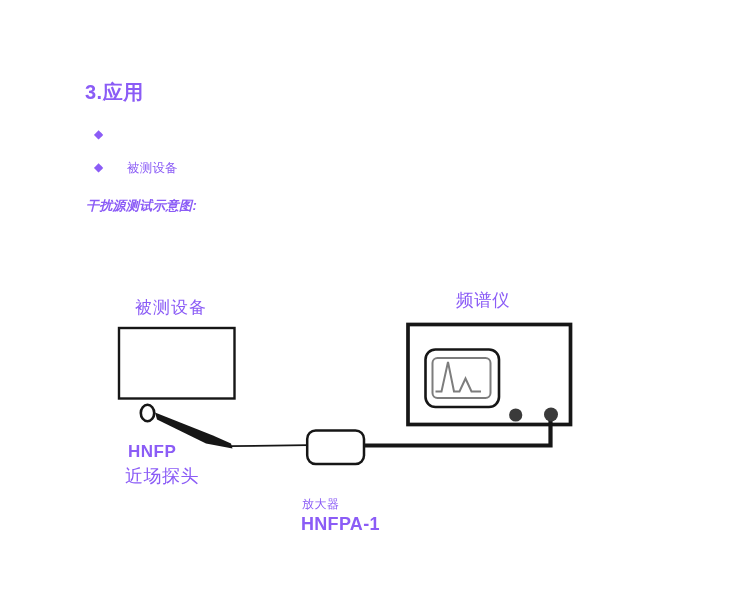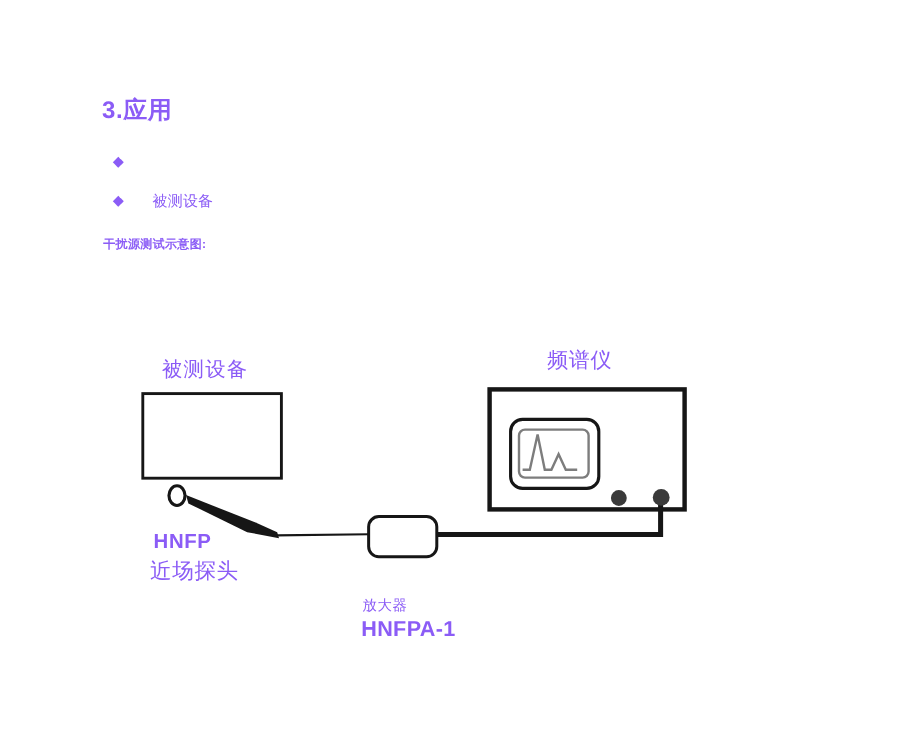--- a/index.html
+++ b/index.html
@@ -17,21 +17,21 @@
     left: 85px; top: 81px;
     font-size: 20px; font-weight: bold; letter-spacing: 0.5px;
   }
   .bullet-row { display: flex; align-items: flex-start; }
   .bullet-row .marker { font-size: 12px; width: 33px; display: inline-block; }
   .bullet-row .btext { font-size: 12.5px; letter-spacing: 0.2px; }
   .bullet-1 { left: 94px; top: 128px; }
   .bullet-2 { left: 94px; top: 161px; }
   .caption {
     left: 86px; top: 199px;
-    font-size: 10px; font-weight: bold; letter-spacing: 0.3px;
+    font-size: 13px; font-weight: bold; letter-spacing: 0.3px; font-style: italic;
   }
   .diagram { position: absolute; left: 0; top: 0; width: 750px; height: 480px; }
   .diagram svg { position: absolute; left: 0; top: 0; }
   .lbl { position: absolute; line-height: 1.1; white-space: nowrap; }
   .lbl-dut      { left: 135px; top: 299px; font-size: 17px; letter-spacing: 1px; }
   .lbl-analyzer { left: 456px; top: 291px; font-size: 17.5px; letter-spacing: 0.5px; text-align: center; }
   .lbl-probe-model { left: 128px; top: 443px; font-size: 17px; font-weight: bold; letter-spacing: 0.5px; }
   .lbl-probe-name  { left: 112px; top: 467px; font-size: 18px; letter-spacing: 0.5px; margin-left: 13px; }
   .lbl-amp-model   { left: 301px; top: 478px; font-size: 18px; font-weight: bold; letter-spacing: 0.3px; margin-top: 37px; }
   .lbl-amp-name    { left: 302px; top: 498px; font-size: 12px; letter-spacing: 0.5px; }

